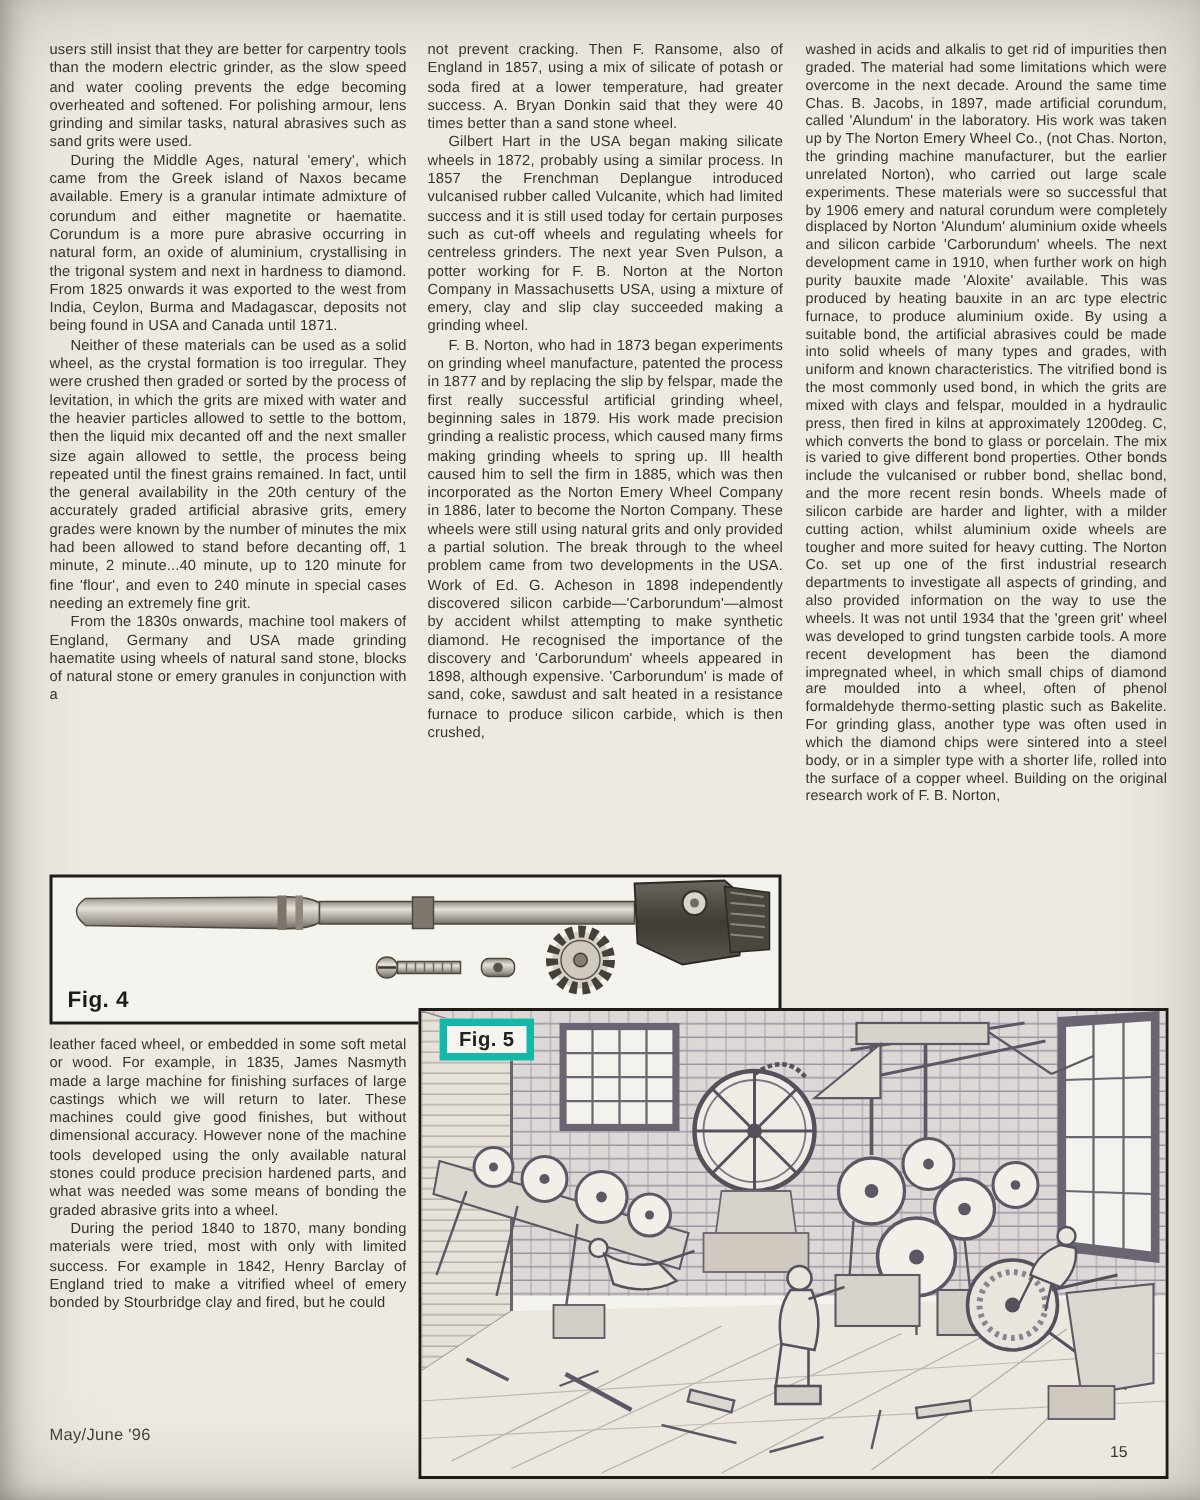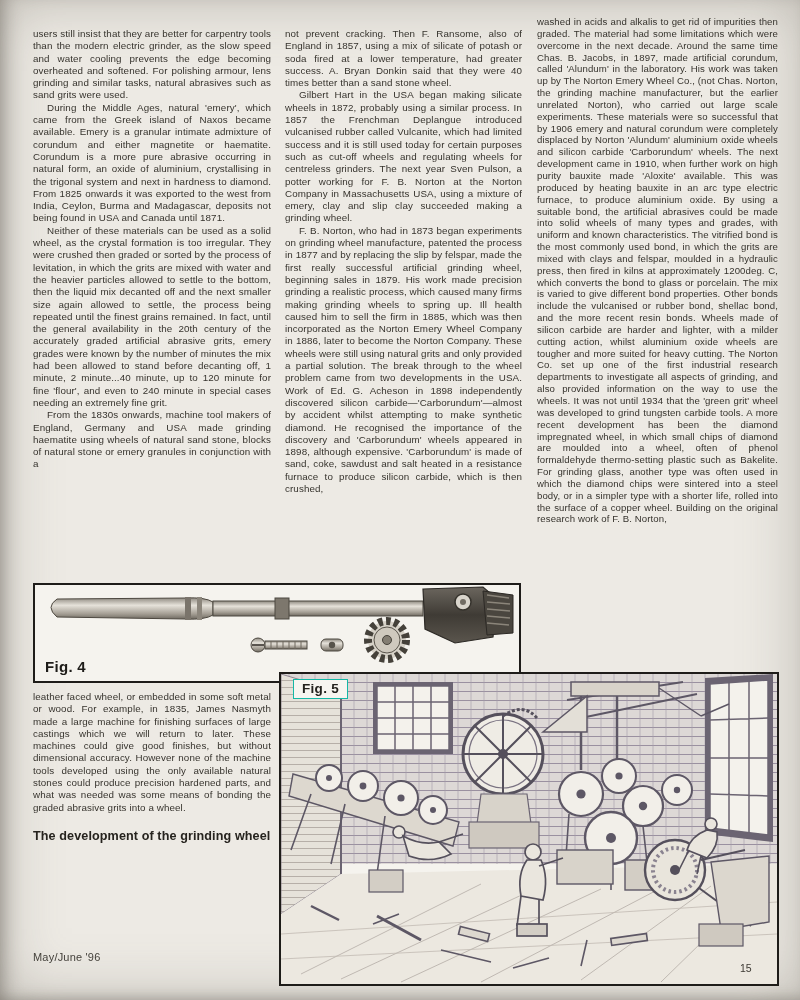--- a/index.html
+++ b/index.html
@@ -30,21 +30,21 @@
   .figbox{
     position:absolute;background:#f5f3ee;border:2px solid #1e1c19;
     box-sizing:border-box;
   }
   .figlabel4{
     position:absolute;left:10px;bottom:6px;
     font-size:15px;font-weight:bold;color:#1e1c19;letter-spacing:.3px;
   }
   .figlabel5{
     position:absolute;left:12px;top:5px;
-    background:#f7f5f0;border:1px solid #14b8a6;
+    background:#f7f5f0;border:5px solid #14b8a6;
     padding:1px 8px 2px 8px;
     font-size:13.5px;font-weight:bold;color:#24221e;letter-spacing:.3px;
   }
   .footer-issue{
     position:absolute;left:33px;top:951px;
     font-size:11px;color:#45423c;letter-spacing:.2px;
   }
   .page-number{
     position:absolute;left:740px;top:962px;
     font-size:10.5px;font-weight:normal;color:#3c3933;
@@ -62,21 +62,21 @@
     <p class="indent">Neither of these materials can be used as a solid wheel, as the crystal formation is too irregular. They were crushed then graded or sorted by the process of levitation, in which the grits are mixed with water and the heavier particles allowed to settle to the bottom, then the liquid mix decanted off and the next smaller size again allowed to settle, the process being repeated until the finest grains remained. In fact, until the general availability in the 20th century of the accurately graded artificial abrasive grits, emery grades were known by the number of minutes the mix had been allowed to stand before decanting off, 1 minute, 2 minute...40 minute, up to 120 minute for fine 'flour', and even to 240 minute in special cases needing an extremely fine grit.</p>
     <p class="indent">From the 1830s onwards, machine tool makers of England, Germany and USA made grinding haematite using wheels of natural sand stone, blocks of natural stone or emery granules in conjunction with a</p>
   </div>
 
   <div class="col" style="left:285px;top:28px;width:237px;height:562px;">
     <p>not prevent cracking. Then F. Ransome, also of England in 1857, using a mix of silicate of potash or soda fired at a lower temperature, had greater success. A. Bryan Donkin said that they were 40 times better than a sand stone wheel.</p>
     <p class="indent">Gilbert Hart in the USA began making silicate wheels in 1872, probably using a similar process. In 1857 the Frenchman Deplangue introduced vulcanised rubber called Vulcanite, which had limited success and it is still used today for certain purposes such as cut-off wheels and regulating wheels for centreless grinders. The next year Sven Pulson, a potter working for F. B. Norton at the Norton Company in Massachusetts USA, using a mixture of emery, clay and slip clay succeeded making a grinding wheel.</p>
     <p class="indent">F. B. Norton, who had in 1873 began experiments on grinding wheel manufacture, patented the process in 1877 and by replacing the slip by felspar, made the first really successful artificial grinding wheel, beginning sales in 1879. His work made precision grinding a realistic process, which caused many firms making grinding wheels to spring up. Ill health caused him to sell the firm in 1885, which was then incorporated as the Norton Emery Wheel Company in 1886, later to become the Norton Company. These wheels were still using natural grits and only provided a partial solution. The break through to the wheel problem came from two developments in the USA. Work of Ed. G. Acheson in 1898 independently discovered silicon carbide—'Carborundum'—almost by accident whilst attempting to make synthetic diamond. He recognised the importance of the discovery and 'Carborundum' wheels appeared in 1898, although expensive. 'Carborundum' is made of sand, coke, sawdust and salt heated in a resistance furnace to produce silicon carbide, which is then crushed,</p>
   </div>
 
-  <div class="col col-right" style="left:537px;top:16px;width:241px;height:644px;">
+  <div class="col col-right" style="left:537px;top:28px;width:241px;height:644px;">
     <p>washed in acids and alkalis to get rid of impurities then graded. The material had some limitations which were overcome in the next decade. Around the same time Chas. B. Jacobs, in 1897, made artificial corundum, called 'Alundum' in the laboratory. His work was taken up by The Norton Emery Wheel Co., (not Chas. Norton, the grinding machine manufacturer, but the earlier unrelated Norton), who carried out large scale experiments. These materials were so successful that by 1906 emery and natural corundum were completely displaced by Norton 'Alundum' aluminium oxide wheels and silicon carbide 'Carborundum' wheels. The next development came in 1910, when further work on high purity bauxite made 'Aloxite' available. This was produced by heating bauxite in an arc type electric furnace, to produce aluminium oxide. By using a suitable bond, the artificial abrasives could be made into solid wheels of many types and grades, with uniform and known characteristics. The vitrified bond is the most commonly used bond, in which the grits are mixed with clays and felspar, moulded in a hydraulic press, then fired in kilns at approximately 1200deg. C, which converts the bond to glass or porcelain. The mix is varied to give different bond properties. Other bonds include the vulcanised or rubber bond, shellac bond, and the more recent resin bonds. Wheels made of silicon carbide are harder and lighter, with a milder cutting action, whilst aluminium oxide wheels are tougher and more suited for heavy cutting. The Norton Co. set up one of the first industrial research departments to investigate all aspects of grinding, and also provided information on the way to use the wheels. It was not until 1934 that the 'green grit' wheel was developed to grind tungsten carbide tools. A more recent development has been the diamond impregnated wheel, in which small chips of diamond are moulded into a wheel, often of phenol formaldehyde thermo-setting plastic such as Bakelite. For grinding glass, another type was often used in which the diamond chips were sintered into a steel body, or in a simpler type with a shorter life, rolled into the surface of a copper wheel. Building on the original research work of F. B. Norton,</p>
   </div>
 
   <div class="figbox" style="left:33px;top:583px;width:488px;height:100px;">
     <svg width="484" height="96" viewBox="0 0 484 96">
       <defs>
         <linearGradient id="metal" x1="0" y1="0" x2="0" y2="1">
           <stop offset="0" stop-color="#8f8a81"></stop>
           <stop offset="0.35" stop-color="#e6e2da"></stop>
           <stop offset="0.75" stop-color="#a49e94"></stop>
@@ -118,21 +118,21 @@
         <circle cx="352" cy="55" r="19" fill="#d6d1c7" stroke="#45413a" stroke-width="8" stroke-dasharray="4.6 3.4"></circle>
         <circle cx="352" cy="55" r="13" fill="#cfc9be" stroke="#5a554c" stroke-width="1"></circle>
         <circle cx="352" cy="55" r="4.5" fill="#837d72" stroke="#45413a" stroke-width="1"></circle>
       </g>
     </svg>
     <div class="figlabel4">Fig. 4</div>
   </div>
 
   <div class="col" style="left:33px;top:691px;width:238px;height:254px;">
     <p>leather faced wheel, or embedded in some soft metal or wood. For example, in 1835, James Nasmyth made a large machine for finishing surfaces of large castings which we will return to later. These machines could give good finishes, but without dimensional accuracy. However none of the machine tools developed using the only available natural stones could produce precision hardened parts, and what was needed was some means of bonding the graded abrasive grits into a wheel.</p>
-    <h2 class="subhead">The development of the grinding wheel</h2>
+    <p class="indent">During the period 1840 to 1870, many bonding materials were tried, most with only with limited success. For example in 1842, Henry Barclay of England tried to make a vitrified wheel of emery bonded by Stourbridge clay and fired, but he could</p>
   </div>
 
   <div class="figbox" style="left:279px;top:672px;width:500px;height:314px;border-width:2px;">
     <svg width="496" height="310" viewBox="0 0 496 310">
       <defs>
         <pattern id="bricks" width="26" height="9" patternUnits="userSpaceOnUse">
           <rect width="26" height="9" fill="#ddd8d6"></rect>
           <path d="M0 8.5 H26" stroke="#9a90a0" stroke-width="1"></path>
           <path d="M8 0 V8.5 M21 0 V8.5" stroke="#a89fad" stroke-width="0.7"></path>
         </pattern>

